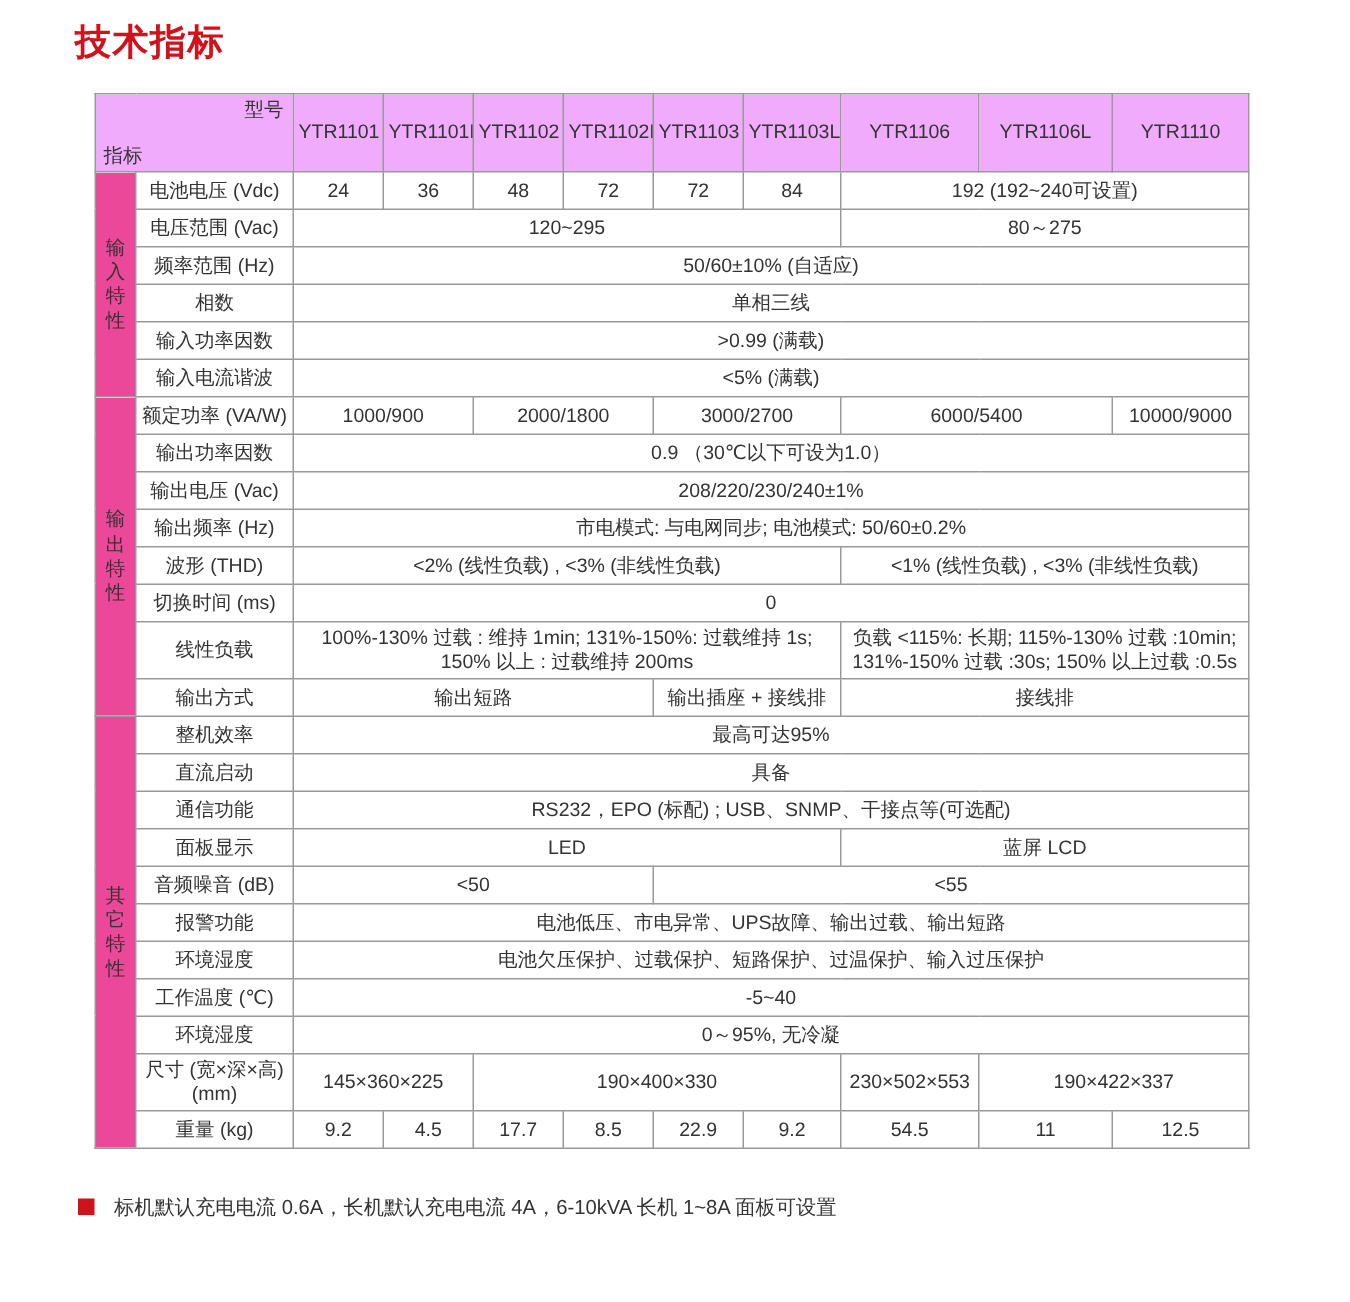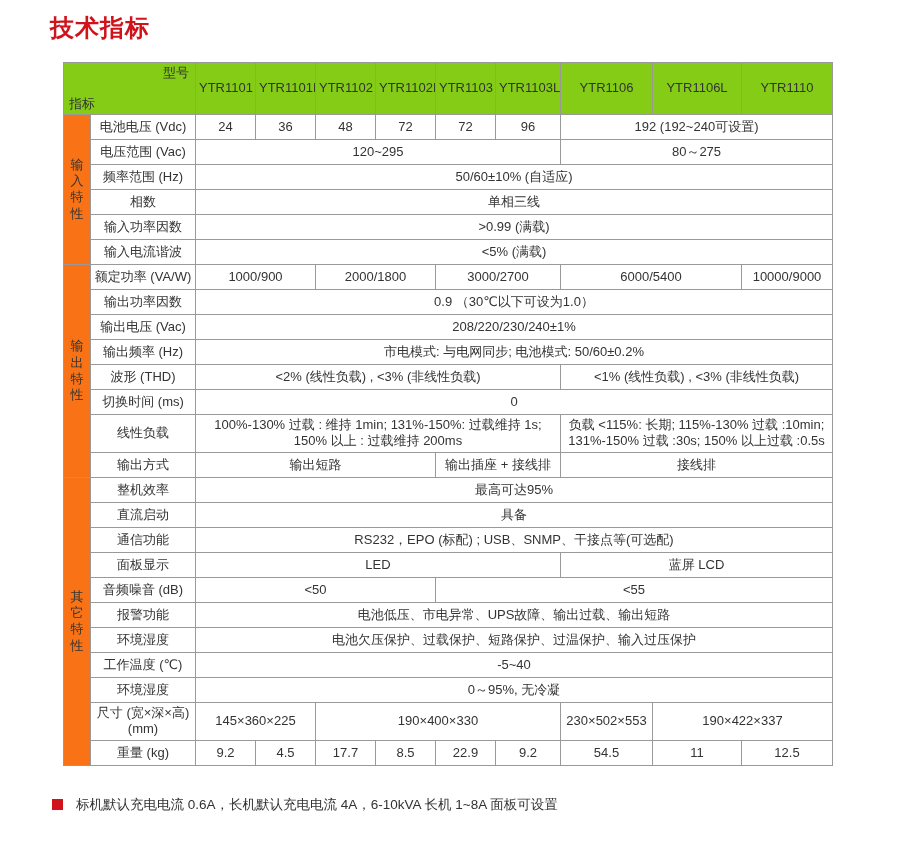--- a/index.html
+++ b/index.html
@@ -34,31 +34,31 @@
     text-align: center;
     vertical-align: middle;
     font-size: 13px;
     padding: 1px 3px;
     white-space: pre-line;
     overflow: hidden;
     line-height: 1.25;
   }
   table.spec thead th {
     height: 36px;
-    background: #84cc16;
+    background: #f0abfc;
   }
   table.spec tbody tr { height: 25px; }
   table.spec tbody tr.tall { height: 38px; }
   .label-cell { padding: 1px 2px; margin-top: 48px; }
   .group-cell {
     word-break: break-all;
     line-height: 1.5;
     padding: 0 6px;
     font-size: 13px;
-    background: #f97316;
+    background: #ec4899;
   }
   td.small { font-size: 11px; }
   th.corner {
     position: relative;
     background-image: linear-gradient(to bottom right,
       transparent calc(50% - 0.6px),
       #999999 calc(50% - 0.6px),
       #999999 calc(50% + 0.6px),
       transparent calc(50% + 0.6px));
   }
@@ -120,21 +120,21 @@
     </thead>
     <tbody>
         <tr>
           <th class="group-cell" rowspan="6">输入特性</th>
           <th class="label-cell">电池电压 (Vdc)</th>
           <td>24</td>
           <td>36</td>
           <td>48</td>
           <td>72</td>
           <td>72</td>
-          <td>96</td>
+          <td>84</td>
           <td colspan="3">192 (192~240可设置)</td>
         </tr>
         <tr>
           <th class="label-cell">电压范围 (Vac)</th>
           <td colspan="6">120~295</td>
           <td colspan="3">80～275</td>
         </tr>
         <tr>
           <th class="label-cell">频率范围 (Hz)</th>
           <td colspan="9">50/60±10% (自适应)</td>

